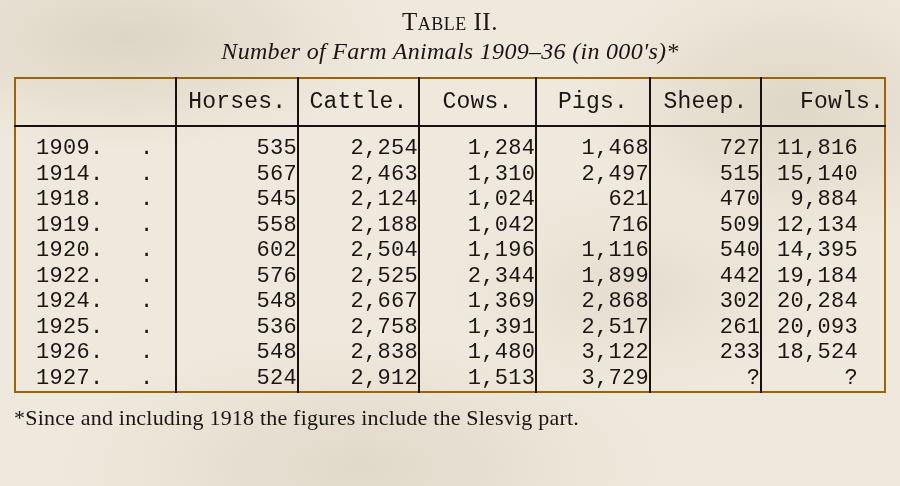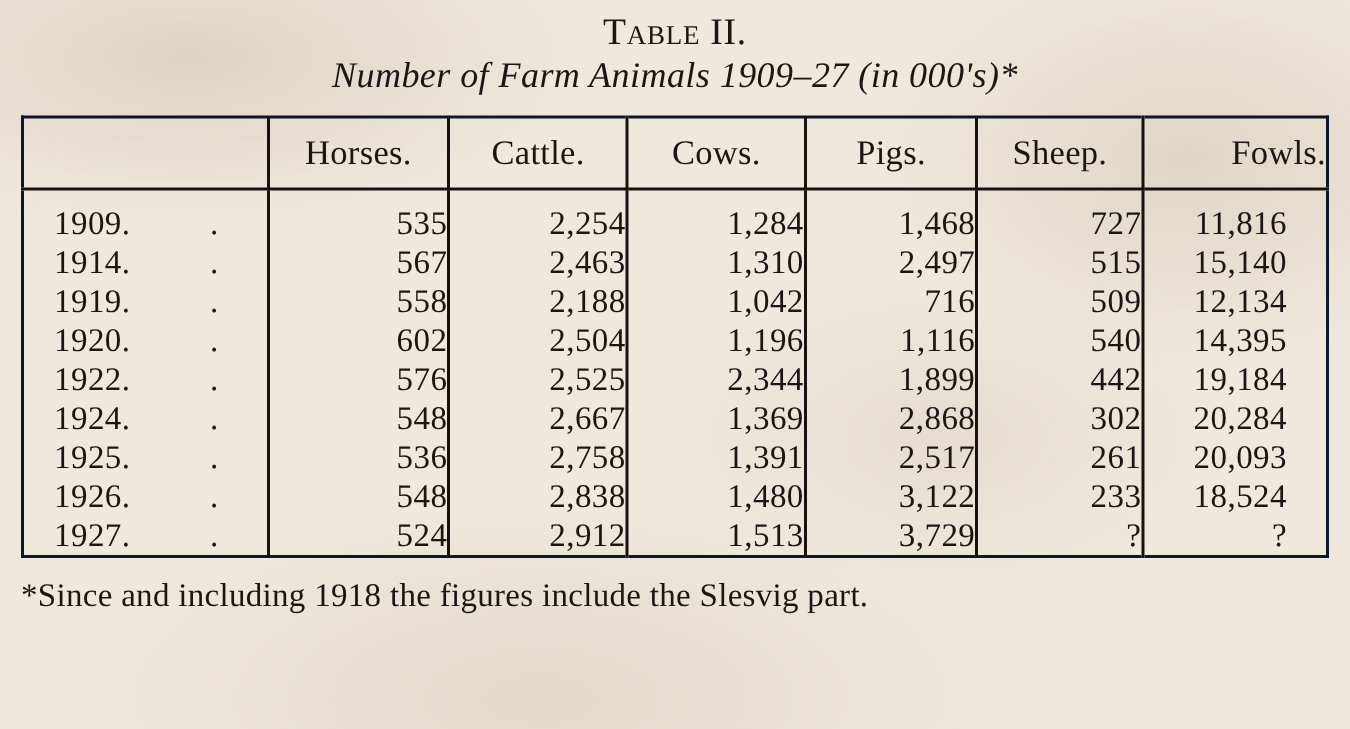--- a/index.html
+++ b/index.html
@@ -48,22 +48,23 @@
     text-align: center;
     font-style: italic;
     font-size: 24px;
     margin: 0 0 10px 0;
     letter-spacing: 0.3px;
   }
   table.data-table {
     width: 872px;
     margin: 12px auto;
     border-collapse: collapse;
-    border: 2px solid #0f172a;
+    border: 2px solid #a16207;
     background: transparent;
+    font-family: Liberation Mono, monospace;
   }
   table.data-table th,
   table.data-table td {
     border-left: 2px solid #17120f;
     border-right: 2px solid #17120f;
     padding: 0;
     font-weight: normal;
   }
   thead th {
     border-bottom: 2px solid #17120f;
@@ -128,21 +129,21 @@
 <body>
 
 <div class="paper-texture"></div>
 
 <div class="page">
 
   <div class="table-caption">
     <span class="caption-word">Table II.</span>
   </div>
 
-  <div class="table-subtitle">Number of Farm Animals 1909–27 (in 000's)*</div>
+  <div class="table-subtitle">Number of Farm Animals 1909–36 (in 000's)*</div>
 
   <table class="data-table">
     <thead>
       <tr>
         <th class="corner-cell"></th>
         <th class="col-horses">Horses.</th>
         <th class="col-cattle">Cattle.</th>
         <th class="col-cows">Cows.</th>
         <th class="col-pigs">Pigs.</th>
         <th class="col-sheep">Sheep.</th>
@@ -167,20 +168,31 @@
         </td>
         <td>567</td>
         <td>2,463</td>
         <td>1,310</td>
         <td>2,497</td>
         <td>515</td>
         <td class="last-col">15,140</td>
       </tr>
       <tr>
         <td class="year-cell">
+          <span class="year-label">1918.</span><span class="leader-dot">.</span>
+        </td>
+        <td>545</td>
+        <td>2,124</td>
+        <td>1,024</td>
+        <td>621</td>
+        <td>470</td>
+        <td class="last-col">9,884</td>
+      </tr>
+      <tr>
+        <td class="year-cell">
           <span class="year-label">1919.</span><span class="leader-dot">.</span>
         </td>
         <td>558</td>
         <td>2,188</td>
         <td>1,042</td>
         <td>716</td>
         <td>509</td>
         <td class="last-col">12,134</td>
       </tr>
       <tr>

